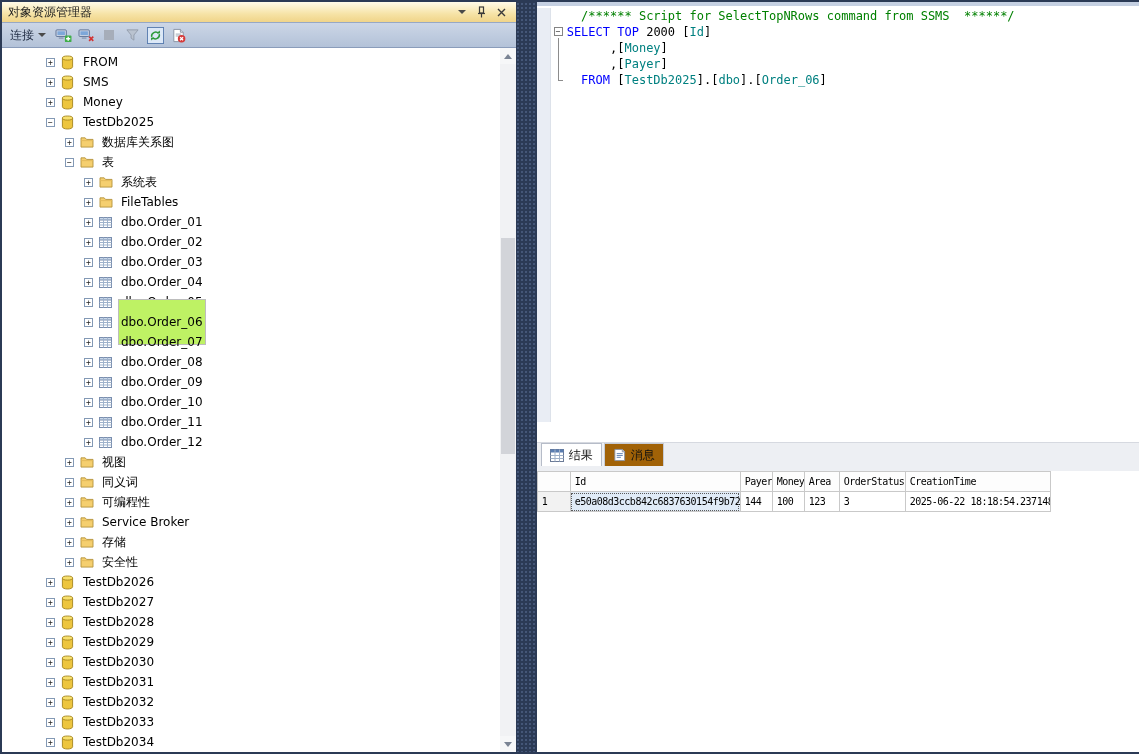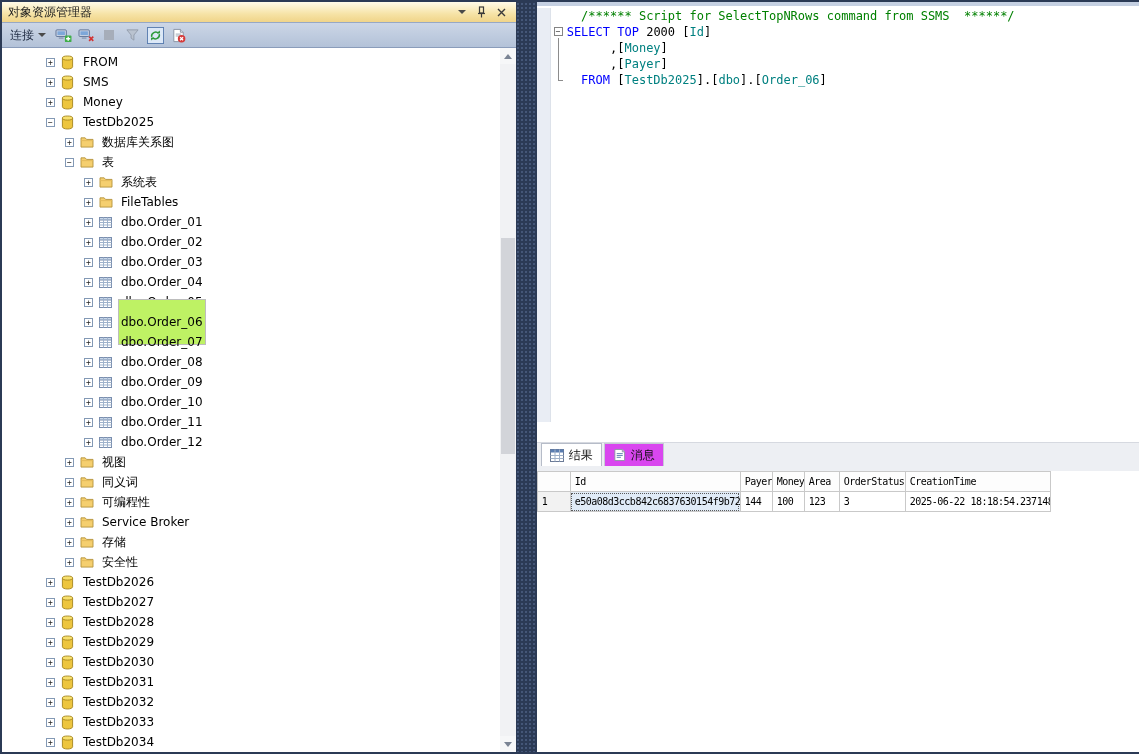--- a/index.html
+++ b/index.html
@@ -81,21 +81,21 @@
   .zoom-row { height:19px; flex:none; background:#edeff2; display:flex; align-items:center; border-top:1px solid #e2e4e8; }
   .zoom-box { width:56px; height:17px; background:#fff; border:1px solid #8591a6; display:flex; align-items:center;
               font-size:11px; color:#111; padding-left:4px; }
   .zoom-arrow { margin-left:auto; margin-right:3px; width:0; height:0; border-left:3.5px solid transparent; border-right:3.5px solid transparent; border-top:4px solid #4a4a4a; }
   .hscroll { flex:1; height:17px; background:#f4f5f7; border:1px solid #e0e2e6; display:flex; align-items:center; padding-left:4px; }
   .tri-left { width:0;height:0;border-top:4px solid transparent;border-bottom:4px solid transparent;border-right:5px solid #98a2b2; }
   
   .results-bar { height:29px; flex:none; background:#edeff3; border-top:1px solid #d6d9e0; display:flex; align-items:flex-start; padding:0 0 0 4px; gap:2px;margin-top:20px; }
   .res-tab { height:23px; display:flex; align-items:center; gap:5px; padding:0 8px; font-size:12px; color:#111; }
   .res-tab.active { background:#fff; border:1px solid #b6bcc8; border-bottom:none; }
-  .res-tab.inactive { background:#d946ef; border:1px solid #c6cbd5; border-bottom:none; }
+  .res-tab.inactive { background:#a16207; border:1px solid #c6cbd5; border-bottom:none; }
   .grid-area { flex:1; background:#fff; overflow:hidden; }
   table.grid { border-collapse:collapse; table-layout:fixed;
     font:10px "DejaVu Sans Mono", monospace; letter-spacing:-0.5px; color:#000; }
   table.grid th, table.grid td { border:1px solid #c9c9c9; height:20px; padding:1px 4px; text-align:left; font-weight:normal; overflow:hidden; white-space:nowrap; }
   th.corner, td.rowhdr { background:#f2f2f2; }
   table.grid th { background:#fdfdfd; }
   td.cell { background:#fff; }
   td.cell.sel { background:#e0ebf7; outline:1px dotted #5a5a5a; outline-offset:-2px; }
 </style>
 </head>

